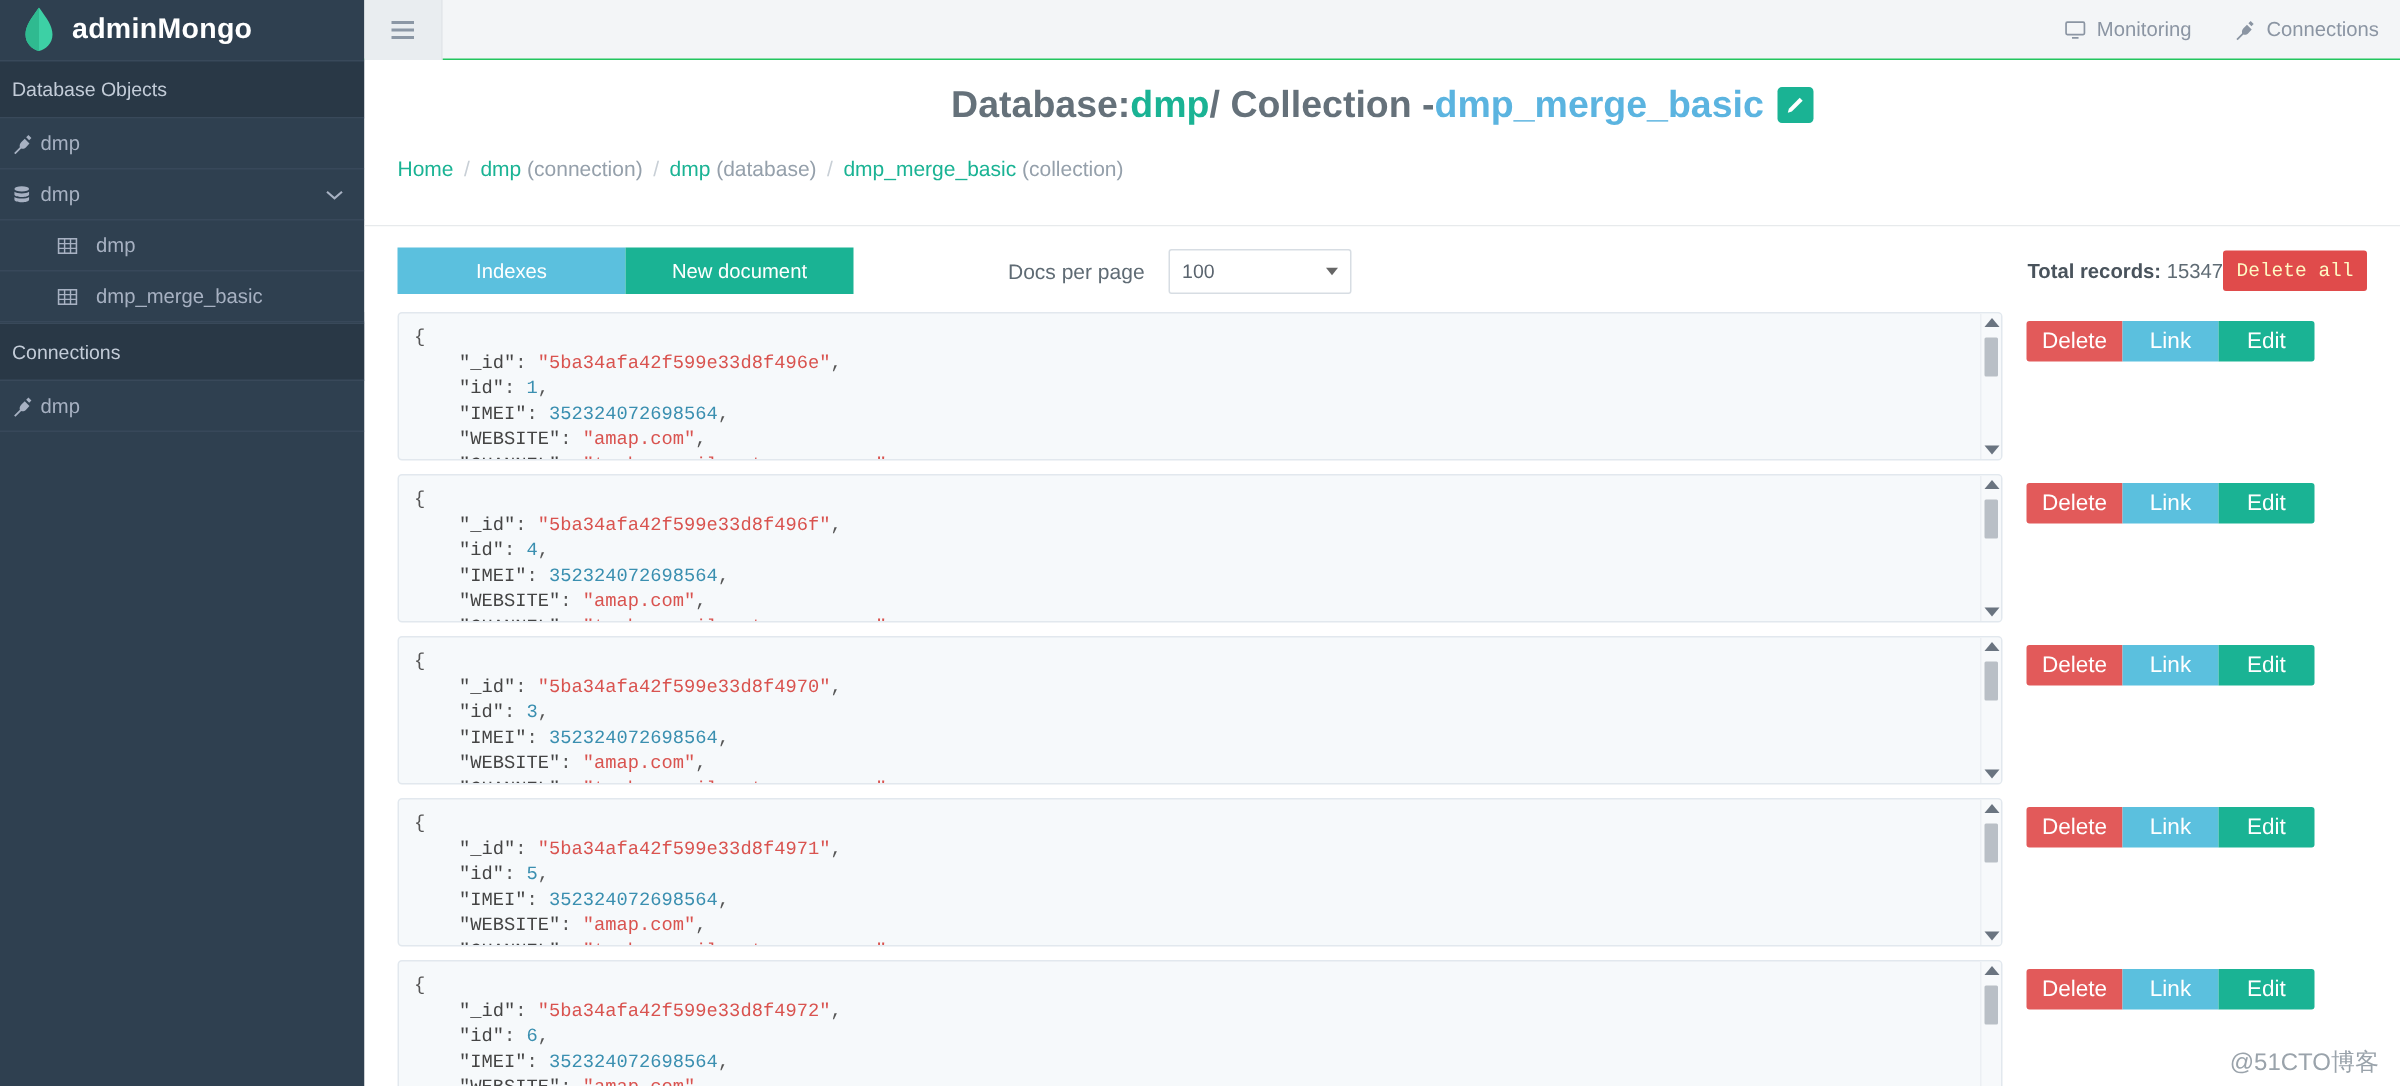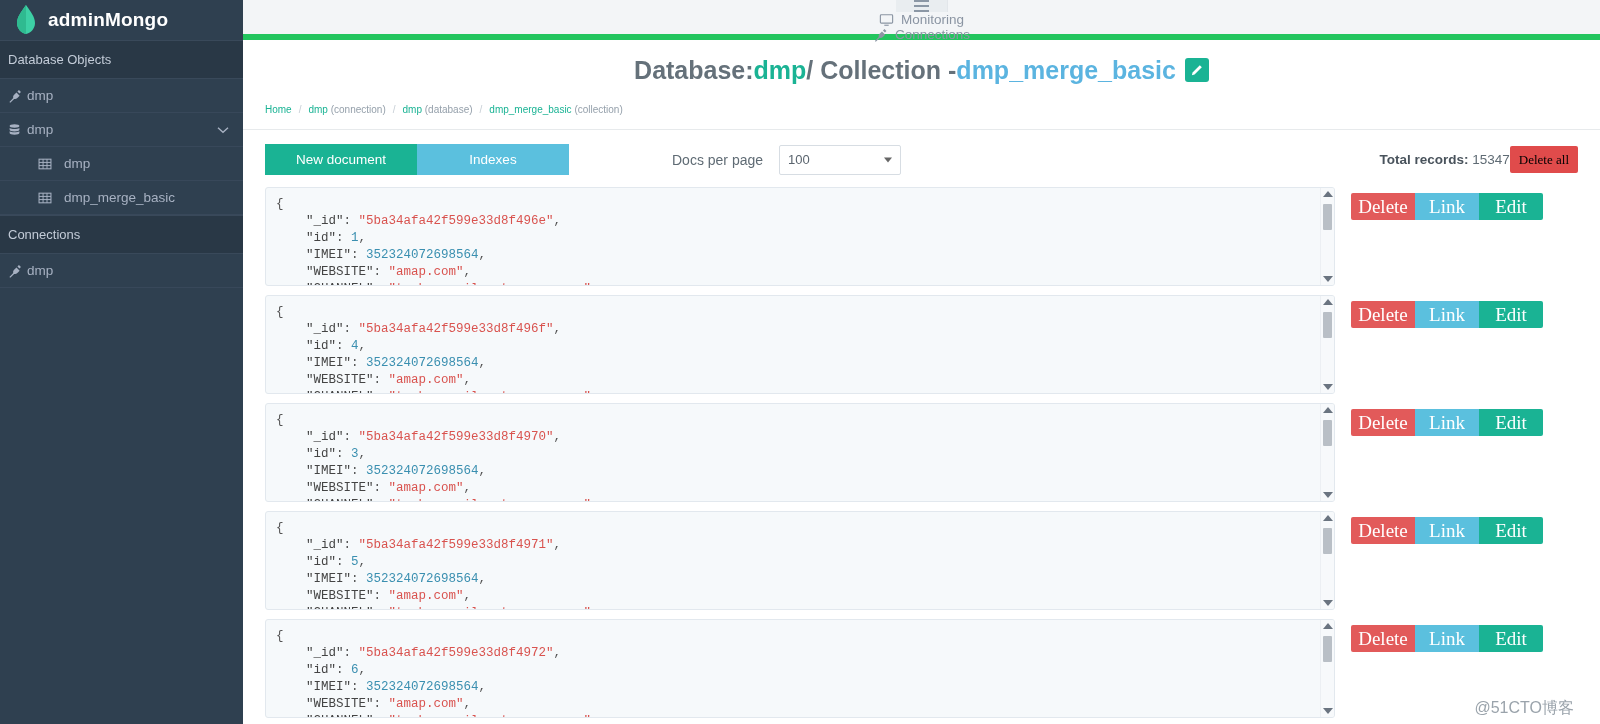--- a/index.html
+++ b/index.html
@@ -54,22 +54,22 @@
     border-bottom: 1px solid #38485a;
     cursor: pointer;
   }
   .nav-sub .nav-ico { width: 26px; }
 
   
   .main { flex: 1; height: 724px; background: #fff; position: relative; overflow: hidden; }
 
   .topbar {
     height: 40px; background: #f3f5f7;
-    border-bottom: 6px solid #22c55e;
-    display: flex; align-items: center; flex-direction: column;
+    border-bottom: 1px solid #22c55e;
+    display: flex; align-items: center;
   }
   .hamburger-wrap {
     width: 52px; height: 40px;
     background: #e9edf0;
     display: flex; align-items: center; justify-content: center;
     cursor: pointer;
     border-right: 1px solid #e2e6ea;
   }
   .hamburger { display: flex; flex-direction: column; gap: 3px; }
   .hamburger i { display: block; width: 15px; height: 2px; background: #8b97a5; }
@@ -93,24 +93,24 @@
   .t-plain { color: #65717a; }
   .t-green { color: #1ab394; }
   .t-blue  { color: #5bb4e0; }
   .edit-badge {
     display: inline-flex; align-items: center; justify-content: center;
     width: 24px; height: 24px; margin-left: 9px;
     background: #1ab394; border-radius: 3px; cursor: pointer;
   }
 
   .breadcrumb-bar {
-    padding: 4px 0 14px 22px;
+    padding: 4px 0 30px 22px;
     background: #fff;
     border-bottom: 1px solid #e7eaec;
-    font-size: 10px;
+    font-size: 14px;
   }
   .crumb { color: #1ab394; cursor: pointer; }
   .crumb-note { color: #95a0ab; }
   .crumb-sep { color: #c8cfd6; padding: 0 7px; }
 
   
   .toolbar {
     display: flex; align-items: center;
     padding: 14px 22px 12px 22px;
     background: #fff;
@@ -151,24 +151,24 @@
     border-right: 4px solid transparent;
     border-top: 5px solid #666;
   }
   .totals {
     margin-left: auto;
     display: flex; align-items: center; 
   }
   .totals-text { font-size: 13.5px; color: #5f6b74; }
   .totals-text b { font-weight: bold; color: #49535c; }
   .btn-delete-all {
-    background: #e04b4b; color: #000000; border: none;
+    background: #e04b4b; color: #fef9c3; border: none;
     font-size: 13px; height: 27px; padding: 0 9px;
     cursor: pointer; border-radius: 2px;
-    font-family: Liberation Serif, serif;
+    font-family: Liberation Mono, monospace;
   }
 
   
   .doclist { padding: 0 0 0 22px; }
   .docrow {
     display: flex; align-items: flex-start;
     margin-bottom: 9px;
   }
   .docpanel {
     position: relative;
@@ -207,30 +207,30 @@
   .scr-down { border-top: 6px solid #6a7480; }
   .scr-thumb {
     position: absolute; top: 16px; right: 2px;
     width: 9px; height: 26px;
     background: #b9bfc6; border-radius: 1px;
   }
 
   .doc-actions { display: flex; margin-left: 16px; margin-top: 6px; }
   .act {
     border: none; cursor: pointer; color: #fff;
-    font-size: 19px; height: 27px; width: 64px;
+    font-size: 15px; height: 27px; width: 64px;
     display: inline-flex; align-items: center; justify-content: center;
-    font-family: Liberation Serif, serif;
+    font-family: Liberation Sans, sans-serif;
   }
   .act-delete { background: #e25a5a; border-radius: 2px 0 0 2px; }
   .act-link   { background: #5bc0de; }
   .act-edit   { background: #1ab394; border-radius: 0 2px 2px 0; }
 
   .watermark {
-    position: absolute; right: 26px; bottom: 5px;
+    position: absolute; right: 14px; bottom: 5px;
     font-size: 16px; color: #9aa3ab;
     pointer-events: none;
   }
 </style>
 </head>
 <body>
 
 <div class="app">
 
   <aside class="sidebar">
@@ -348,22 +348,22 @@
         </span>
       </h1>
     </div>
 
     <div class="breadcrumb-bar">
       <span class="crumb">Home</span><span class="crumb-sep">/</span><span class="crumb">dmp</span> <span class="crumb-note">(connection)</span><span class="crumb-sep">/</span><span class="crumb">dmp</span> <span class="crumb-note">(database)</span><span class="crumb-sep">/</span><span class="crumb">dmp_merge_basic</span> <span class="crumb-note">(collection)</span>
     </div>
 
     <div class="toolbar">
       <div class="btn-group">
+        <button class="btn btn-index">Indexes</button>
         <button class="btn btn-new">New document</button>
-        <button class="btn btn-index">Indexes</button>
       </div>
       <div class="gap-lg"></div>
 
       <span class="dpp-label">Docs per page</span>
       <div class="dpp-select">
         <span>100</span>
         <span class="caret"></span>
       </div>
 
       <div class="totals">

